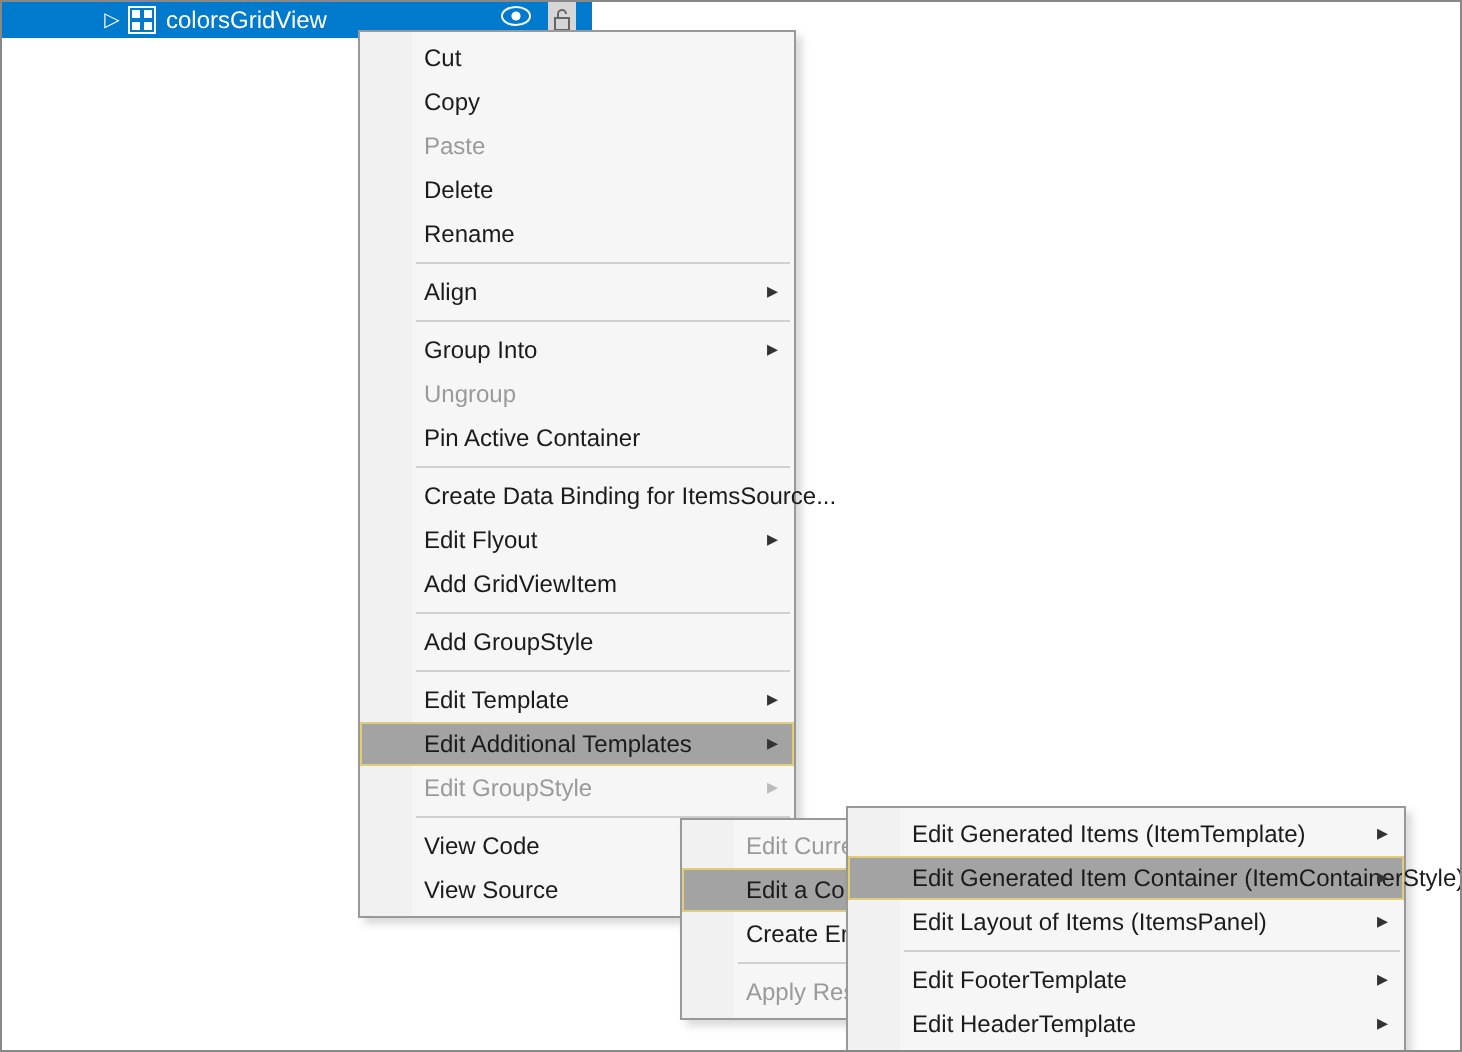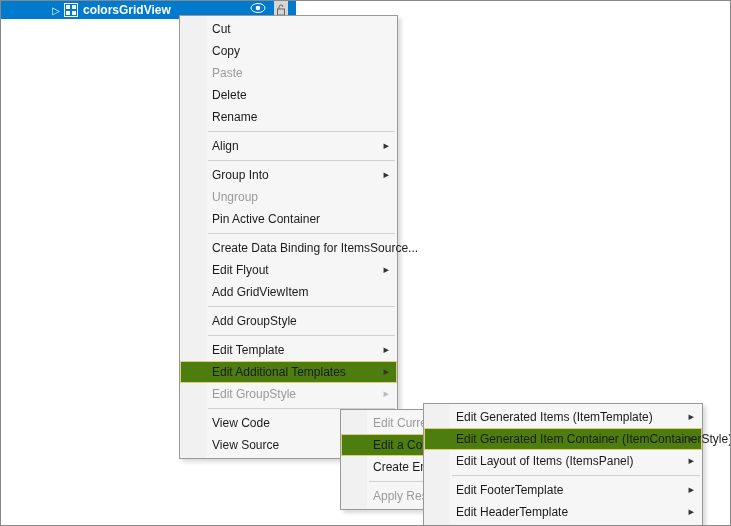--- a/index.html
+++ b/index.html
@@ -31,21 +31,21 @@
   }
   .tree-row .expander {
     width: 14px; text-align:center;
     font-size: 10px;
   }
   .tree-row .element-icon {
     width: 16px; height: 16px;
     display:flex;align-items:center;justify-content:center;
     margin-right: 4px;
   }
-  .tree-row .element-name { flex:1;font-weight:bold; }
+  .tree-row .element-name { flex:1; }
   .tree-row .eye {
     position:absolute; right:30px; top:1px;
     color:#fff; font-size:12px;
   }
   .tree-row .lock-col {
     position:absolute; right:8px; top:0;
     width:14px; height:18px;
     background:#d6d6d6;
     display:flex;align-items:center;justify-content:center;
     color:#555; font-size:10px;
@@ -71,21 +71,21 @@
     cursor:default;
   }
   .menu-item.has-sub::after {
     content:"▸";
     position:absolute; right:8px; top:4px;
     font-size:11px; color:#333;
   }
   .menu-item.disabled { color:#9a9a9a; }
   .menu-item.disabled.has-sub::after { color:#bbb; }
   .menu-item.highlight {
-    background:#4d7c0f;
+    background:#a3a3a3;
     outline:1px solid #e0cd7a;
     outline-offset:-1px;
   }
   .sep {
     height:1px; margin:3px 2px 3px 28px;
     background:#d0d0d0;
   }
 
   
   #menu1 { left:178px; top:14px; width:219px; }

